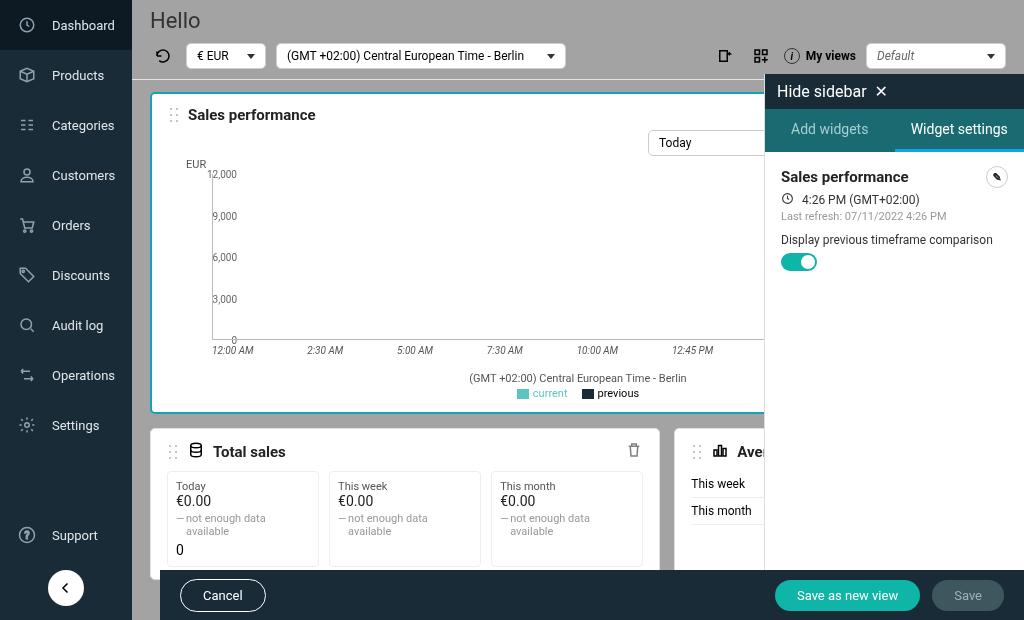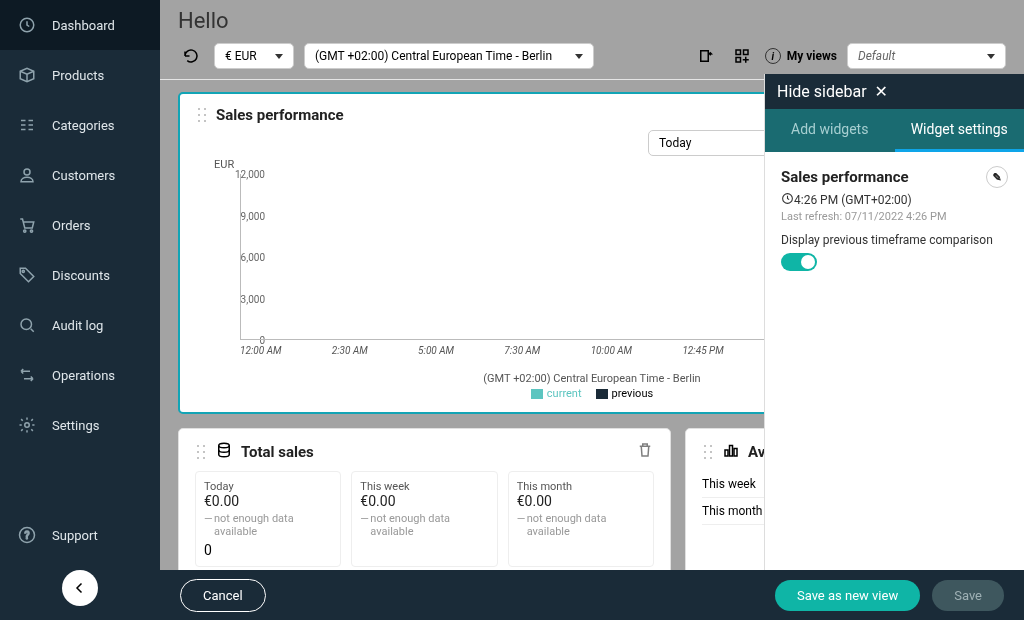--- a/index.html
+++ b/index.html
@@ -1,36 +1,36 @@
 <!DOCTYPE html>
 <html><head>
 <meta charset="utf-8">
 <style>
 * { margin:0; padding:0; box-sizing:border-box; font-family:-apple-system,BlinkMacSystemFont,"Segoe UI",Roboto,sans-serif; }
 body { background:#f5f5f5; overflow:hidden; }
 .app { display:flex; width:1024px; height:620px; position:relative; }
-.sidebar { width:160px; background:#1a2b38; color:#dfe6ea; display:flex; flex-direction:column; }
+.sidebar { width:132px; background:#1a2b38; color:#dfe6ea; display:flex; flex-direction:column; }
 .sidebar-item { display:flex; align-items:center; gap:14px; padding:14px 16px; cursor:pointer; font-size:13px; }
 .sidebar-item.active { background:#0d1a24; }
 .sidebar-item .icon { width:22px; height:22px; display:flex; align-items:center; justify-content:center; color:#8fa3ad; }
 .sidebar .spacer { flex:1; }
 .back-btn { width:36px; height:36px; border-radius:50%; background:#fff; color:#000; display:flex; align-items:center; justify-content:center; margin:10px auto 14px; cursor:pointer; }
 .main { flex:1; background:#a3a3a3; display:flex; flex-direction:column; position:relative; }
 .header { padding:8px 18px 0; }
 .header h1 { font-size:22px; font-weight:400; color:#333; }
 .toolbar { display:flex; align-items:center; gap:10px; padding:10px 18px; border-bottom:1px solid #e5e5e5; }
 .refresh-btn { width:26px; height:26px; display:flex; align-items:center; justify-content:center; cursor:pointer; }
 .select { background:#fff; border:1px solid #ccc; border-radius:5px; padding:5px 10px; display:flex; align-items:center; gap:8px; font-size:12px; cursor:pointer; }
 .select.currency { width:80px; justify-content:space-between; }
 .select.tz { width:290px; justify-content:space-between; }
 .toolbar .grow { flex:1; }
 .tb-icon { width:26px; height:26px; display:flex; align-items:center; justify-content:center; cursor:pointer; }
 .myviews { display:flex; align-items:center; gap:6px; font-size:12px; }
 .myviews .info { width:16px; height:16px; border:1px solid #333; border-radius:50%; display:flex; align-items:center; justify-content:center; font-size:10px; font-style:italic; font-weight:bold; }
-.select.view { width:159px; justify-content:space-between; font-style:italic; color:#666; }
+.select.view { width:140px; justify-content:space-between; font-style:italic; color:#666; }
 .content { flex:1; overflow:hidden; padding:12px 18px; display:flex; flex-direction:column; gap:14px; }
 .card { background:#fff; border:1px solid #e0e0e0; border-radius:5px; padding:12px 16px; }
 .card.selected { border:2px solid #12a4b5; }
 .card-head { display:flex; align-items:center; gap:8px; }
 .drag-icon { width:12px; height:18px; opacity:.35; background-image:radial-gradient(#555 1px,transparent 1px); background-size:6px 6px; cursor:grab; }
 .card-title { font-size:15px; font-weight:700; color:#222; }
 .chart-controls { display:flex; gap:10px; justify-content:flex-end; margin:6px 0 4px; }
 .chart-controls .select { width:160px; justify-content:space-between; }
 .chart-controls .date-display { background:#fff; border:1px solid #eee; color:#999; border-radius:5px; padding:5px 10px; font-size:12px; width:170px; }
 .chart { position:relative; height:210px; padding-left:40px; }
@@ -63,21 +63,21 @@
 .avg-rows { margin-top:8px; font-size:12px; }
 .avg-row { display:flex; justify-content:space-between; padding:6px 0; border-bottom:1px solid #eee; }
 .right-panel { width:260px; background:#fff; border-left:1px solid #ddd; display:flex; flex-direction:column; position:absolute; right:0; top:74px; bottom:50px; }
 .panel-top { background:#1a2b38; color:#fff; padding:8px 12px; text-align:left; font-size:16px; cursor:pointer; }
 .panel-tabs { display:flex; background:#1a6b71; color:#fff; }
 .panel-tab { flex:1; padding:12px 10px; font-size:14px; text-align:center; cursor:pointer; color:#a7cfd1; }
 .panel-tab.active { color:#fff; border-bottom:3px solid #0ea5e9; }
 .panel-body { padding:14px 16px; }
 .panel-body h3 { font-size:15px; font-weight:700; color:#222; display:flex; align-items:center; justify-content:space-between; }
 .edit-circle { width:22px; height:22px; border:1px solid #ccc; border-radius:50%; display:flex; align-items:center; justify-content:center; cursor:pointer; font-size:11px; }
-.panel-body .time { font-size:12px; color:#333; margin-top:4px; display:flex; align-items:center; gap:0; }
+.panel-body .time { font-size:12px; color:#333; margin-top:4px; display:flex; align-items:center; gap:8px; }
 .panel-body .refresh { font-size:11px; color:#999; margin-top:2px; }
 .panel-body .toggle-label { font-size:12px; color:#333; margin-top:10px; }
 .toggle { width:36px; height:18px; background:#0fb5a6; border-radius:10px; position:relative; margin-top:6px; cursor:pointer; }
 .toggle::after { content:""; width:14px; height:14px; background:#fff; border-radius:50%; position:absolute; right:2px; top:2px; }
 .bottom-bar { position:absolute; left:160px; right:0; bottom:0; height:50px; background:#1a2b38; display:flex; align-items:center; padding:0 20px; gap:12px; }
 .btn { padding:8px 22px; border-radius:20px; font-size:13px; cursor:pointer; border:none; }
 .btn.cancel { background:transparent; color:#fff; border:1px solid #fff; }
 .bottom-bar .grow { flex:1; }
 .btn.savenew { background:#0fb5a6; color:#fff; }
 .btn.save { background:#3e575e; color:#9fb1b5; }

